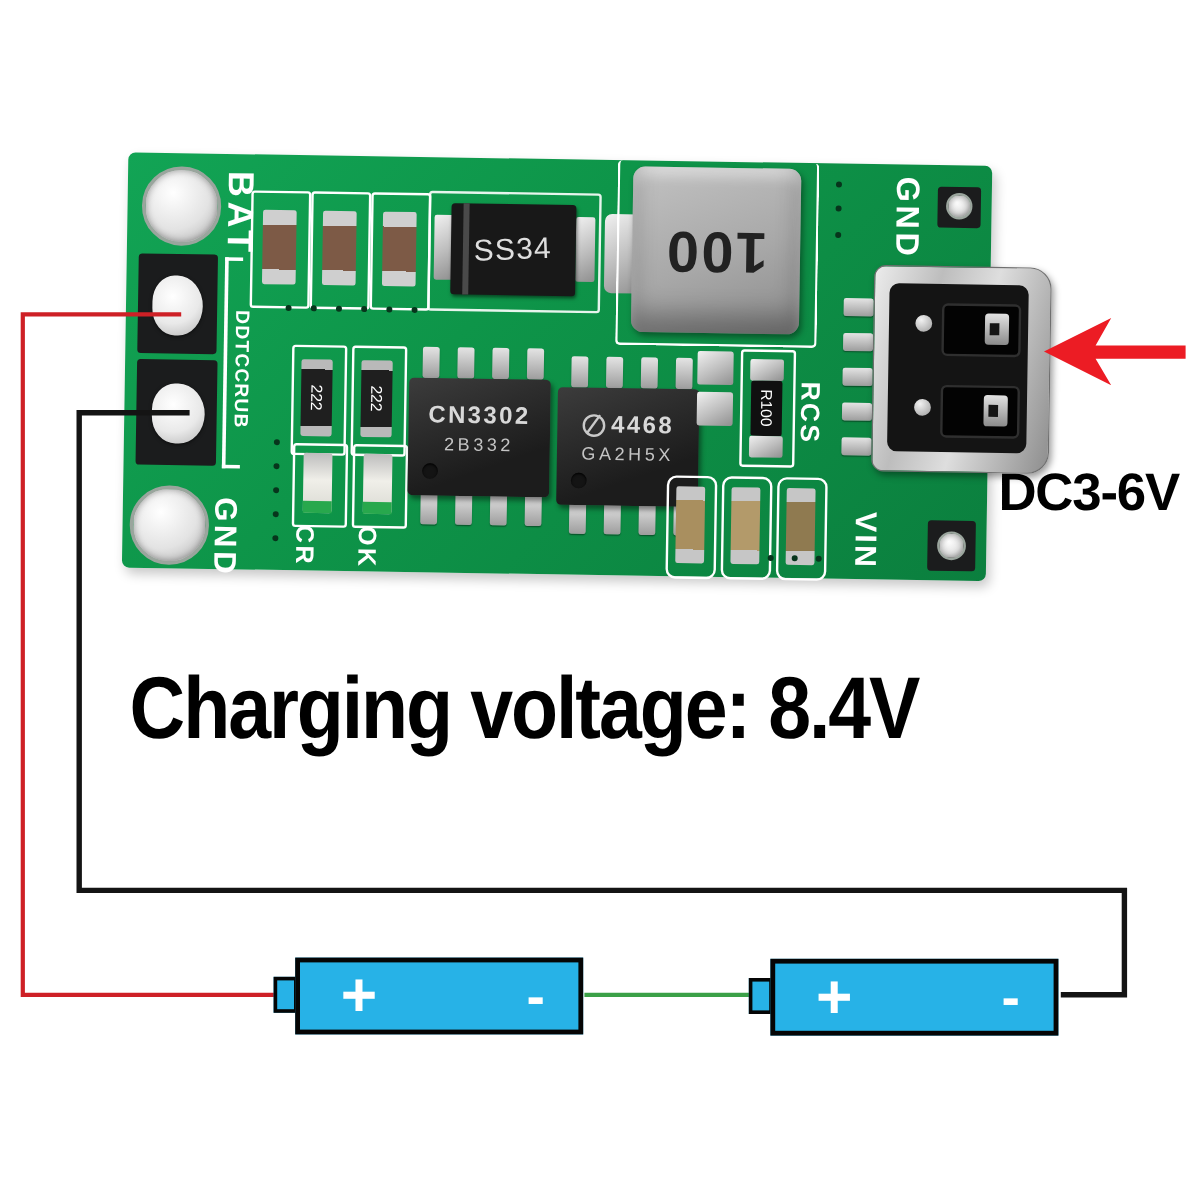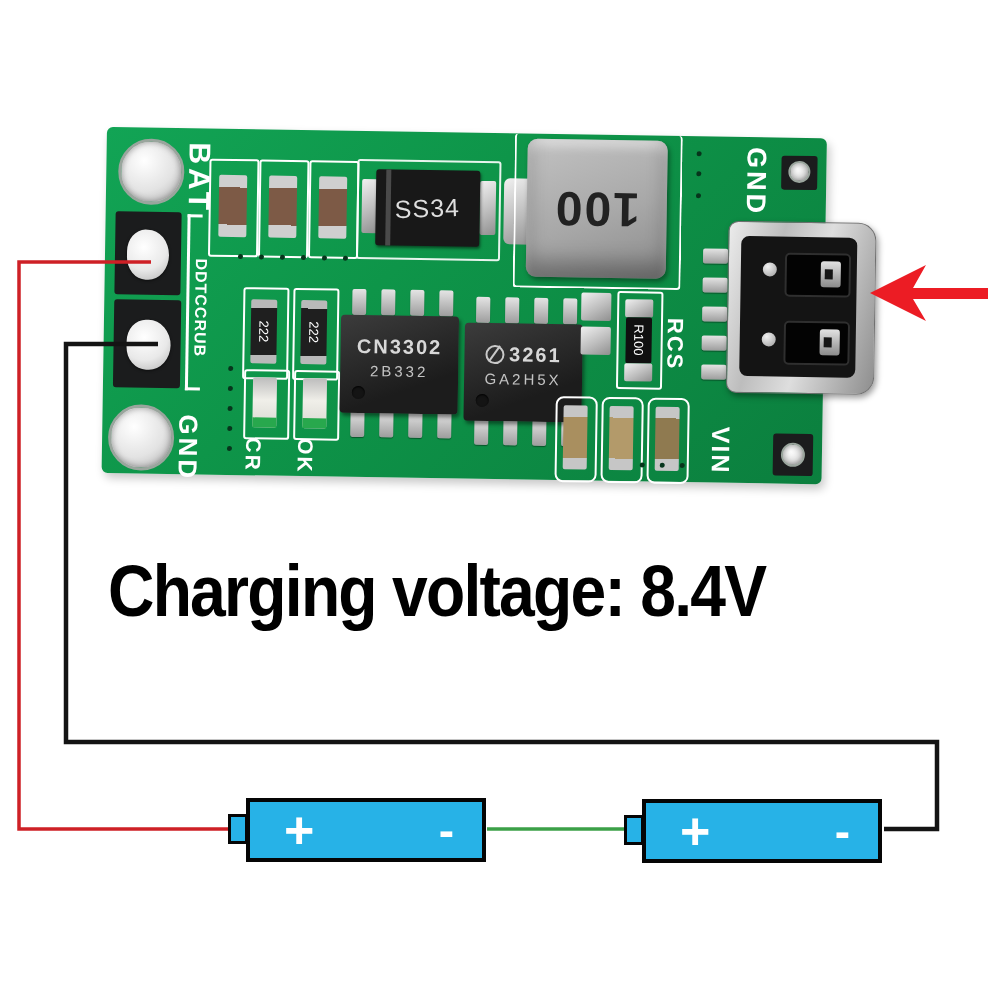--- a/index.html
+++ b/index.html
@@ -184,21 +184,21 @@
     <div class="pin" style="left:401px;top:164px;"></div>
     <div class="pin" style="left:430px;top:164px;"></div>
     <div class="pin" style="left:459px;top:164px;"></div>
     <div class="pin" style="left:372px;top:286px;"></div>
     <div class="pin" style="left:401px;top:286px;"></div>
     <div class="pin" style="left:430px;top:286px;"></div>
     <div class="pin" style="left:459px;top:286px;"></div>
     <div class="chip" style="left:361px;top:190px;">
       <div class="l1">
         <span class="aologo"></span>
-        <span>3261</span>
+        <span>4468</span>
       </div>
       <div class="l2">GA2H5X</div>
       <div class="chipdot"></div>
     </div>
 
     <div class="silver" style="left:477px;top:158px;width:30px;height:28px;"></div>
     <div class="silver" style="left:477px;top:192px;width:30px;height:28px;"></div>
     <div class="sk" style="left:513px;top:156px;width:42px;height:94px;">
       <div class="silver" style="left:6px;top:6px;width:28px;height:18px;"></div>
       <div class="capv" style="left:7px;top:24px;width:26px;height:46px;background:#101010;display:flex;align-items:center;justify-content:center;">
@@ -249,15 +249,16 @@
   <div class="bat-body z6" style="left:246px;top:798px;">
     <span class="bat-plus">+</span>
     <span class="bat-minus">-</span>
   </div>
   <div class="bat-nub z6" style="left:624px;top:815px;"></div>
   <div class="bat-body z6" style="left:642px;top:799px;">
     <span class="bat-plus">+</span>
     <span class="bat-minus">-</span>
   </div>
 
+  <div class="dcLabel">DC3-6V</div>
   <div class="chgLabel">Charging voltage: 8.4V</div>
 
 </div>
 
 </body></html>

